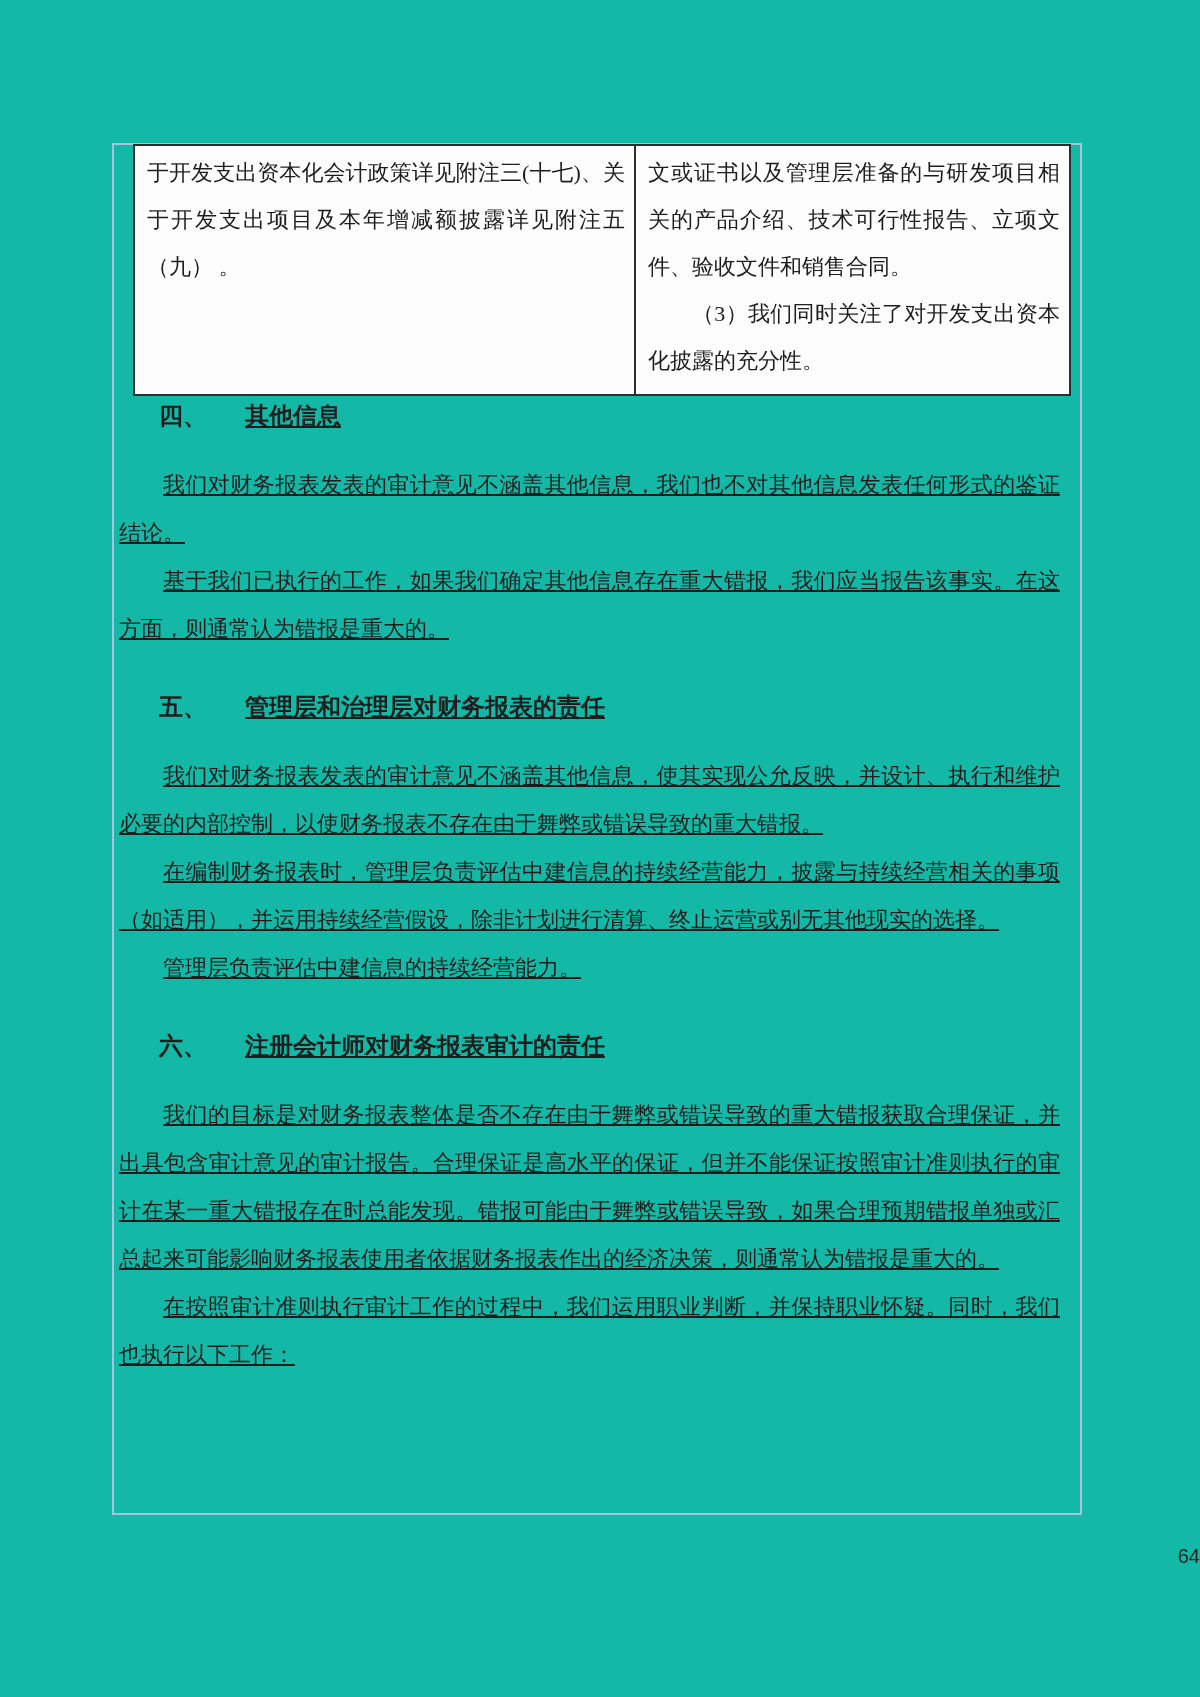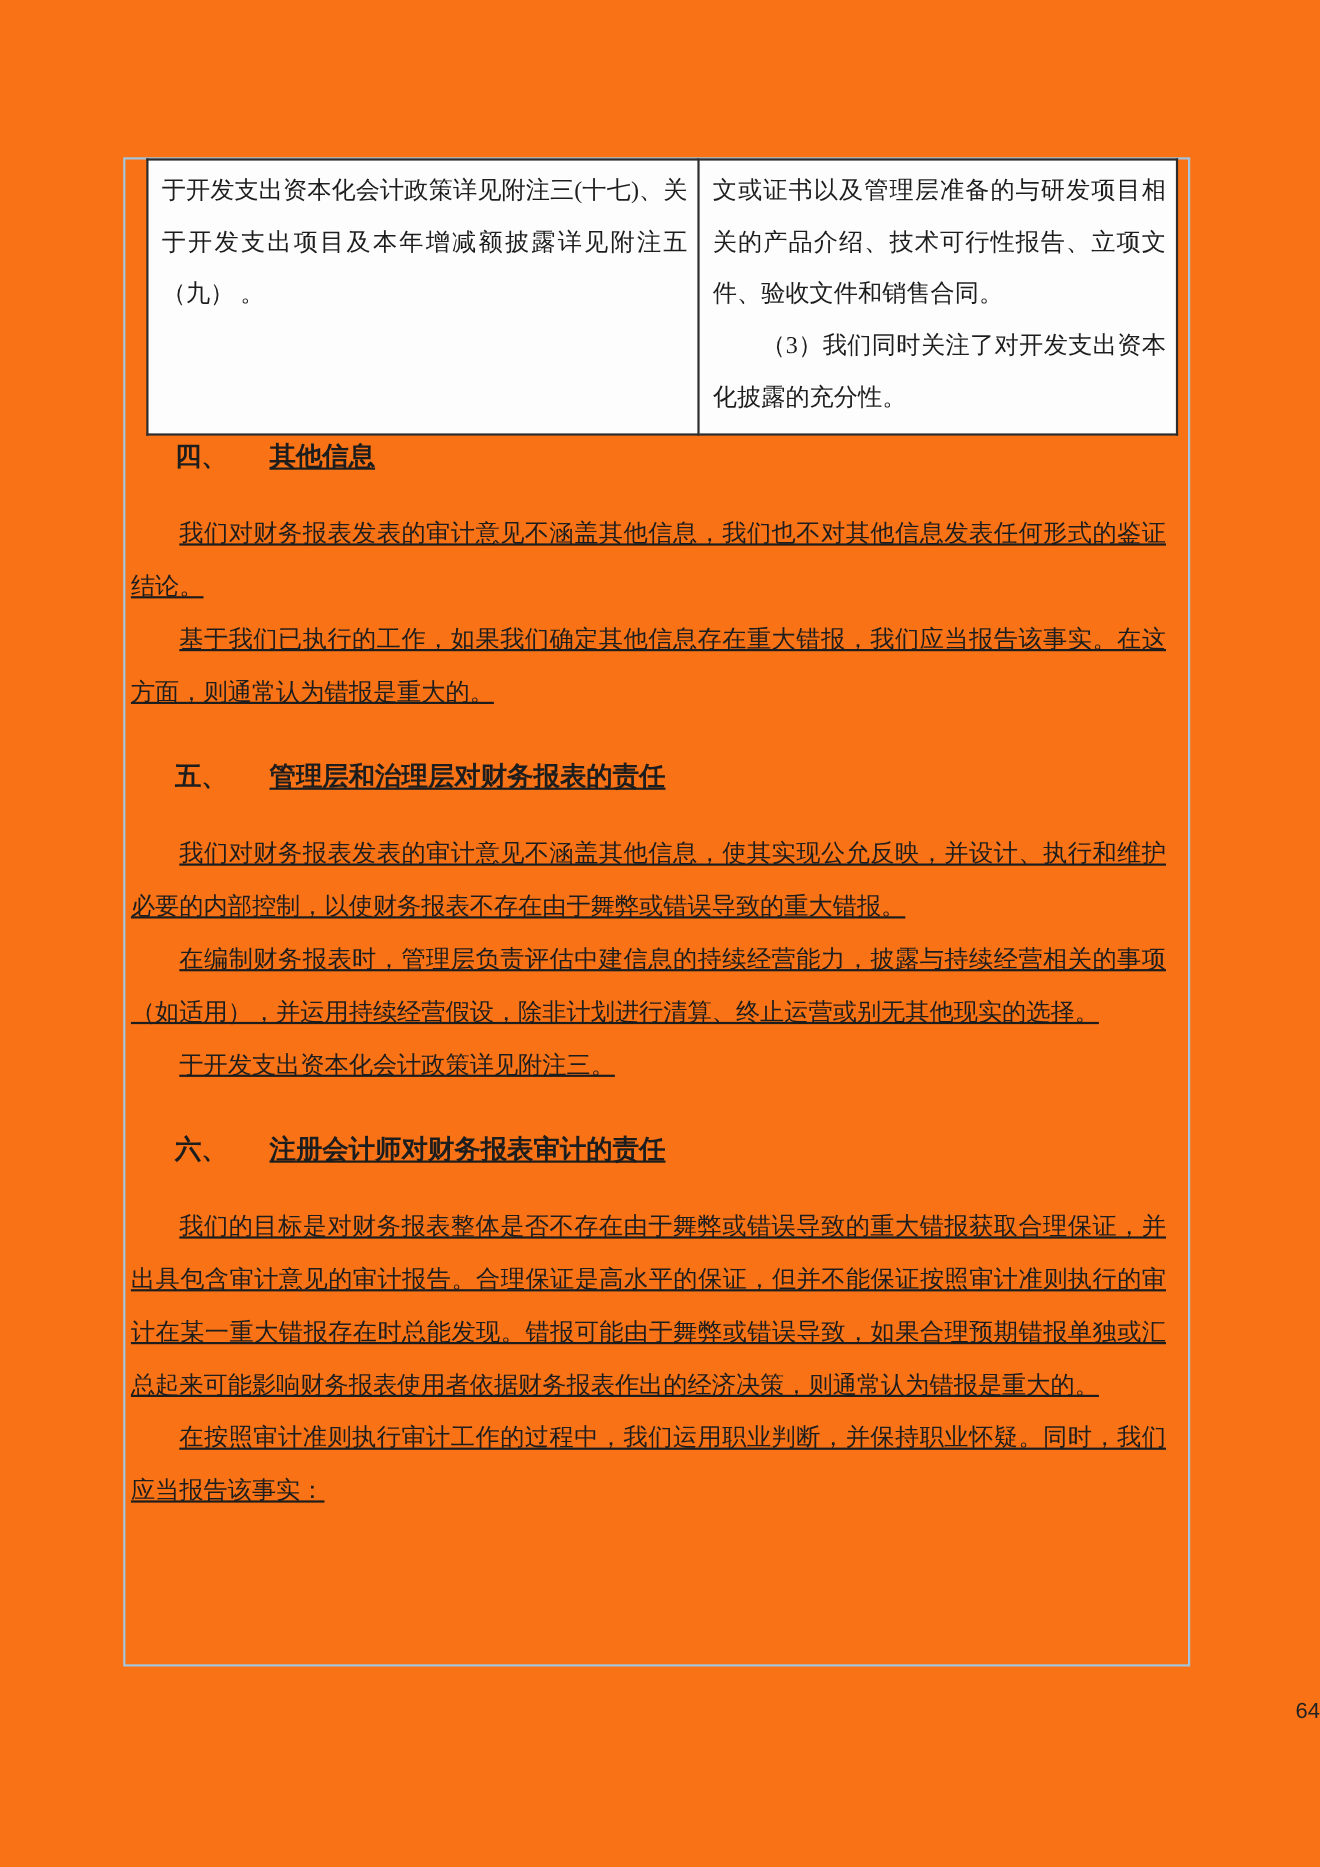--- a/index.html
+++ b/index.html
@@ -7,21 +7,21 @@
     width: 1200px;
     height: 1697px;
     background: #ffffff;
     font-family: "Liberation Serif", "DejaVu Serif", serif;
     color: #1d1d1d;
   }
   .page {
     position: relative;
     width: 1200px;
     height: 1697px;
-    background: #f97316;
+    background: #14b8a6;
     overflow: hidden;
   }
   
   .page-border {
     position: absolute;
     left: 112px;
     top: 143px;
     width: 970px;
     height: 1372px;
     border: 2px solid #a3c6de;
@@ -119,25 +119,25 @@
       <span class="sec-num">四、</span><span class="sec-title">其他信息</span>
     </div>
     <p class="para">我们对财务报表发表的审计意见不涵盖其他信息，我们也不对其他信息发表任何形式的鉴证结论。</p>
     <p class="para">基于我们已执行的工作，如果我们确定其他信息存在重大错报，我们应当报告该事实。在这方面，则通常认为错报是重大的。</p>
 
     <div class="sec-heading">
       <span class="sec-num">五、</span><span class="sec-title">管理层和治理层对财务报表的责任</span>
     </div>
     <p class="para">我们对财务报表发表的审计意见不涵盖其他信息，使其实现公允反映，并设计、执行和维护必要的内部控制，以使财务报表不存在由于舞弊或错误导致的重大错报。</p>
     <p class="para">在编制财务报表时，管理层负责评估中建信息的持续经营能力，披露与持续经营相关的事项（如适用），并运用持续经营假设，除非计划进行清算、终止运营或别无其他现实的选择。</p>
-    <p class="para">于开发支出资本化会计政策详见附注三。</p>
+    <p class="para">管理层负责评估中建信息的持续经营能力。</p>
 
     <div class="sec-heading">
       <span class="sec-num">六、</span><span class="sec-title">注册会计师对财务报表审计的责任</span>
     </div>
     <p class="para">我们的目标是对财务报表整体是否不存在由于舞弊或错误导致的重大错报获取合理保证，并出具包含审计意见的审计报告。合理保证是高水平的保证，但并不能保证按照审计准则执行的审计在某一重大错报存在时总能发现。错报可能由于舞弊或错误导致，如果合理预期错报单独或汇总起来可能影响财务报表使用者依据财务报表作出的经济决策，则通常认为错报是重大的。</p>
-    <p class="para">在按照审计准则执行审计工作的过程中，我们运用职业判断，并保持职业怀疑。同时，我们应当报告该事实：</p>
+    <p class="para">在按照审计准则执行审计工作的过程中，我们运用职业判断，并保持职业怀疑。同时，我们也执行以下工作：</p>
 
   </div>
 
   <div class="page-number">64</div>
 
 </div>
 
 </body></html>

